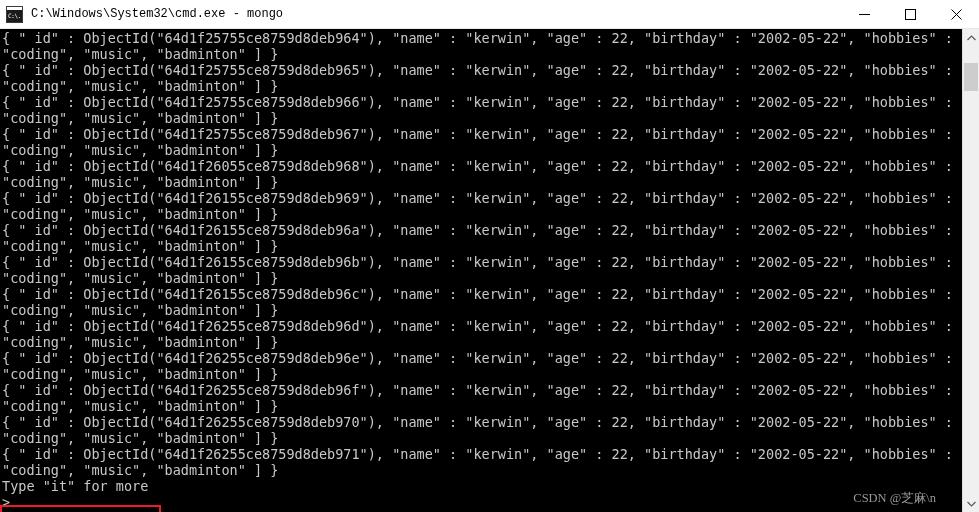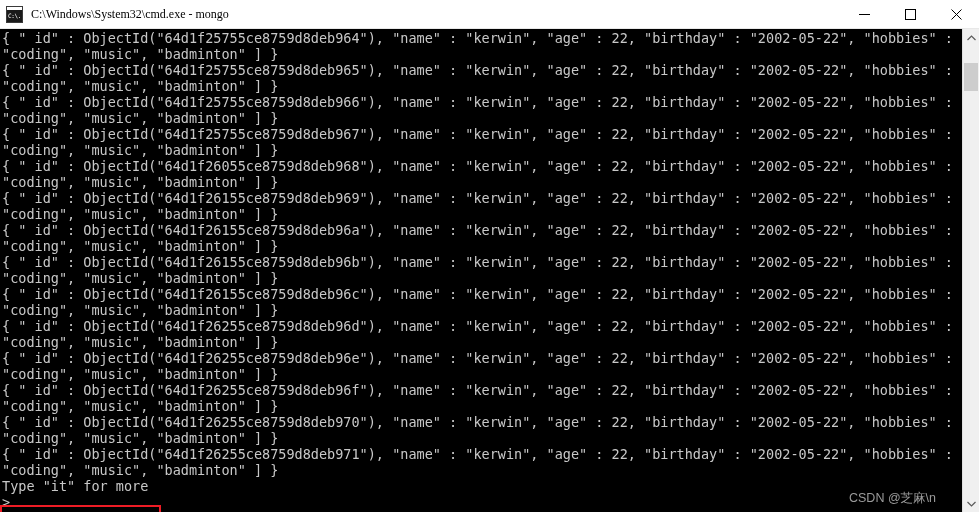--- a/index.html
+++ b/index.html
@@ -62,21 +62,21 @@
     color: #ffffff;
     font-family: "DejaVu Sans Mono", monospace;
     font-size: 6px;
     line-height: 11px;
     text-align: left;
     padding-left: 1px;
     letter-spacing: -0.4px;
     overflow: hidden;
   }
   .title-text {
-    font-family: Liberation Serif, serif;
+    font-family: Liberation Mono, monospace;
     font-size: 12px;
     color: #000000;
     white-space: nowrap;
     flex: 1 1 auto;
   }
   .win-controls {
     display: flex;
     height: 28px;
     flex: 0 0 auto;
   }
@@ -128,21 +128,21 @@
     height: 21px;
     border: 2px solid #ee1c25;
     box-sizing: border-box;
     pointer-events: none;
   }
   .watermark {
     position: absolute;
     right: 26px;
     bottom: 6px;
     color: #9a9a9a;
-    font-family: Liberation Sans, sans-serif;
+    font-family: Liberation Serif, serif;
     font-size: 12.5px;
     white-space: nowrap;
     pointer-events: none;
   }
 
   
   .scrollbar {
     width: 17px;
     min-width: 17px;
     background: #f0f0f0;

